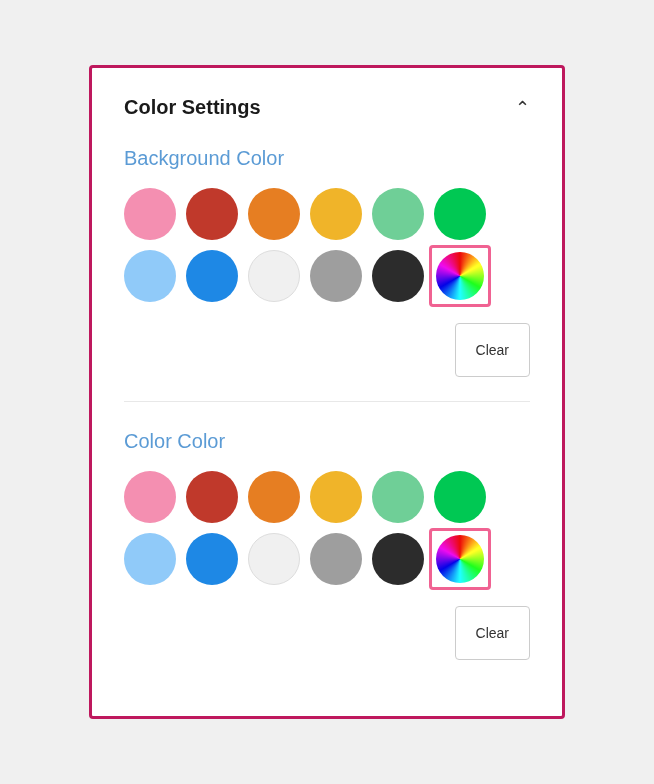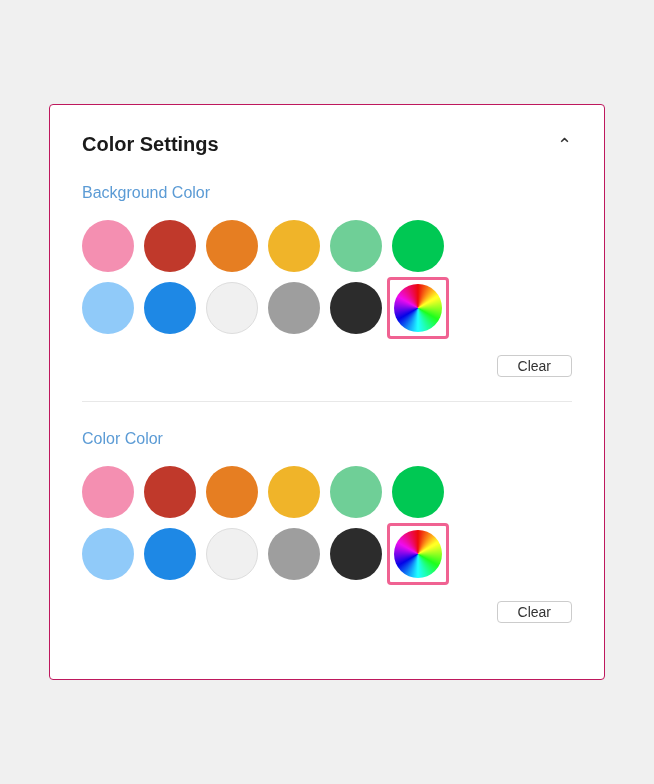--- a/index.html
+++ b/index.html
@@ -6,23 +6,23 @@
     body {
       background: #f0f0f0;
       display: flex;
       justify-content: center;
       align-items: center;
       min-height: 100vh;
       font-family: -apple-system, BlinkMacSystemFont, 'Segoe UI', sans-serif;
     }
     .panel {
       background: #fff;
-      border: 1px solid #be185d;
+      border: 3px solid #be185d;
       border-radius: 4px;
-      width: 556px;
+      width: 476px;
       padding: 28px 32px 32px 32px;
     }
     .panel-header {
       display: flex;
       justify-content: space-between;
       align-items: center;
       margin-bottom: 28px;
     }
     .panel-title {
       font-size: 20px;
@@ -31,21 +31,21 @@
     }
     .chevron-icon {
       font-size: 18px;
       color: #333;
       cursor: pointer;
     }
     .section {
       margin-bottom: 24px;
     }
     .section-title {
-      font-size: 16px;
+      font-size: 20px;
       font-weight: 500;
       color: #5b9bd5;
       margin-bottom: 18px;
     }
     .color-grid {
       display: grid;
       grid-template-columns: repeat(6, 52px);
       gap: 10px;
       margin-bottom: 16px;
     }
@@ -77,21 +77,21 @@
     }
     .clear-row {
       display: flex;
       justify-content: flex-end;
       margin-top: 8px;
     }
     .clear-btn {
       background: #fff;
       border: 1px solid #ccc;
       border-radius: 4px;
-      padding: 2px 20px;
+      padding: 18px 20px;
       font-size: 14px;
       color: #333;
       cursor: pointer;
     }
     .rainbow-swatch {
       width: 48px;
       height: 48px;
       border-radius: 50%;
       cursor: pointer;
       border: none;

